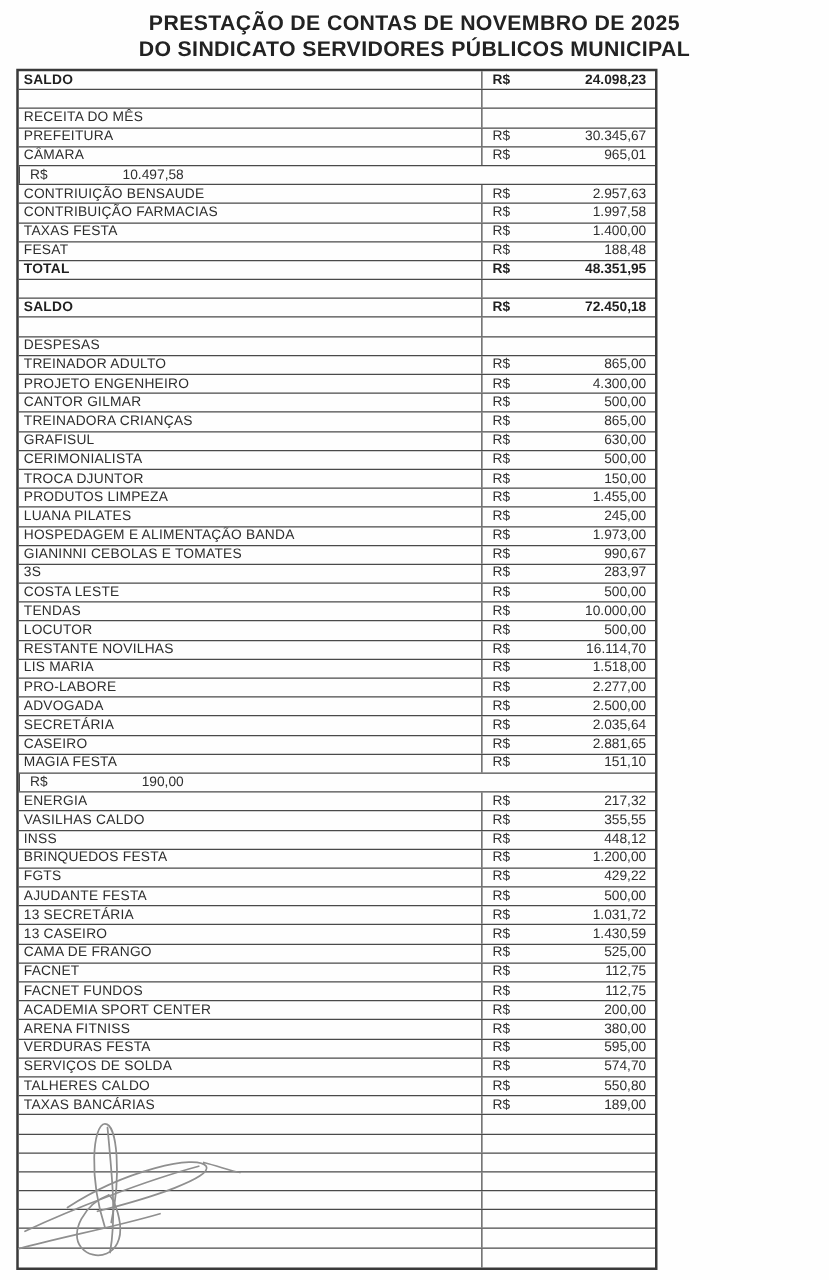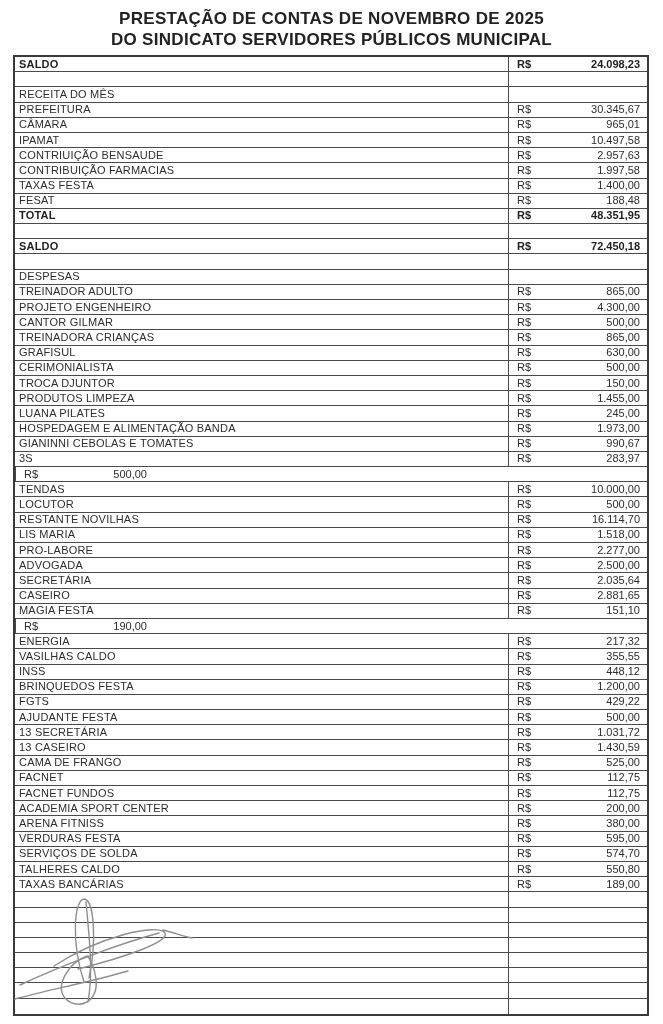--- a/index.html
+++ b/index.html
@@ -10,21 +10,21 @@
     color:#2e2e2e;
     position:relative;
   }
   .page{position:relative;width:663px;height:1024px;background:#fefefe;}
   .title{
     position:absolute;top:8px;left:0;width:100%;
     text-align:center;font-weight:700;font-size:17px;line-height:21px;
     color:#222;letter-spacing:.3px;
   }
   .report-table{
-    position:absolute;top:55px;left:13px;width:636px;
+    position:absolute;top:55px;left:13px;width:513px;
     border:2px solid #3a3a3a;
     box-sizing:border-box;
     background:transparent;
   }
   .row{
     display:flex;
     height:15.2px;
     box-sizing:border-box;
     border-bottom:1px solid #4a4a4a;
     font-size:11px;
@@ -96,21 +96,20 @@
     </div>
   </div>
       <div class="row">
     <div class="cell label">CÂMARA</div>
     <div class="cell value">
       <span class="cur">R$</span>
       <span class="amt">965,01</span>
     </div>
   </div>
       <div class="row">
-    <div class="cell label">IPAMAT</div>
     <div class="cell value">
       <span class="cur">R$</span>
       <span class="amt">10.497,58</span>
     </div>
   </div>
       <div class="row">
     <div class="cell label">CONTRIUIÇÃO BENSAUDE</div>
     <div class="cell value">
       <span class="cur">R$</span>
       <span class="amt">2.957,63</span>
@@ -250,20 +249,21 @@
     </div>
   </div>
       <div class="row">
     <div class="cell label">3S</div>
     <div class="cell value">
       <span class="cur">R$</span>
       <span class="amt">283,97</span>
     </div>
   </div>
       <div class="row">
+    <div class="cell label">COSTA LESTE</div>
     <div class="cell value">
       <span class="cur">R$</span>
       <span class="amt">500,00</span>
     </div>
   </div>
       <div class="row">
     <div class="cell label">TENDAS</div>
     <div class="cell value">
       <span class="cur">R$</span>
       <span class="amt">10.000,00</span>

